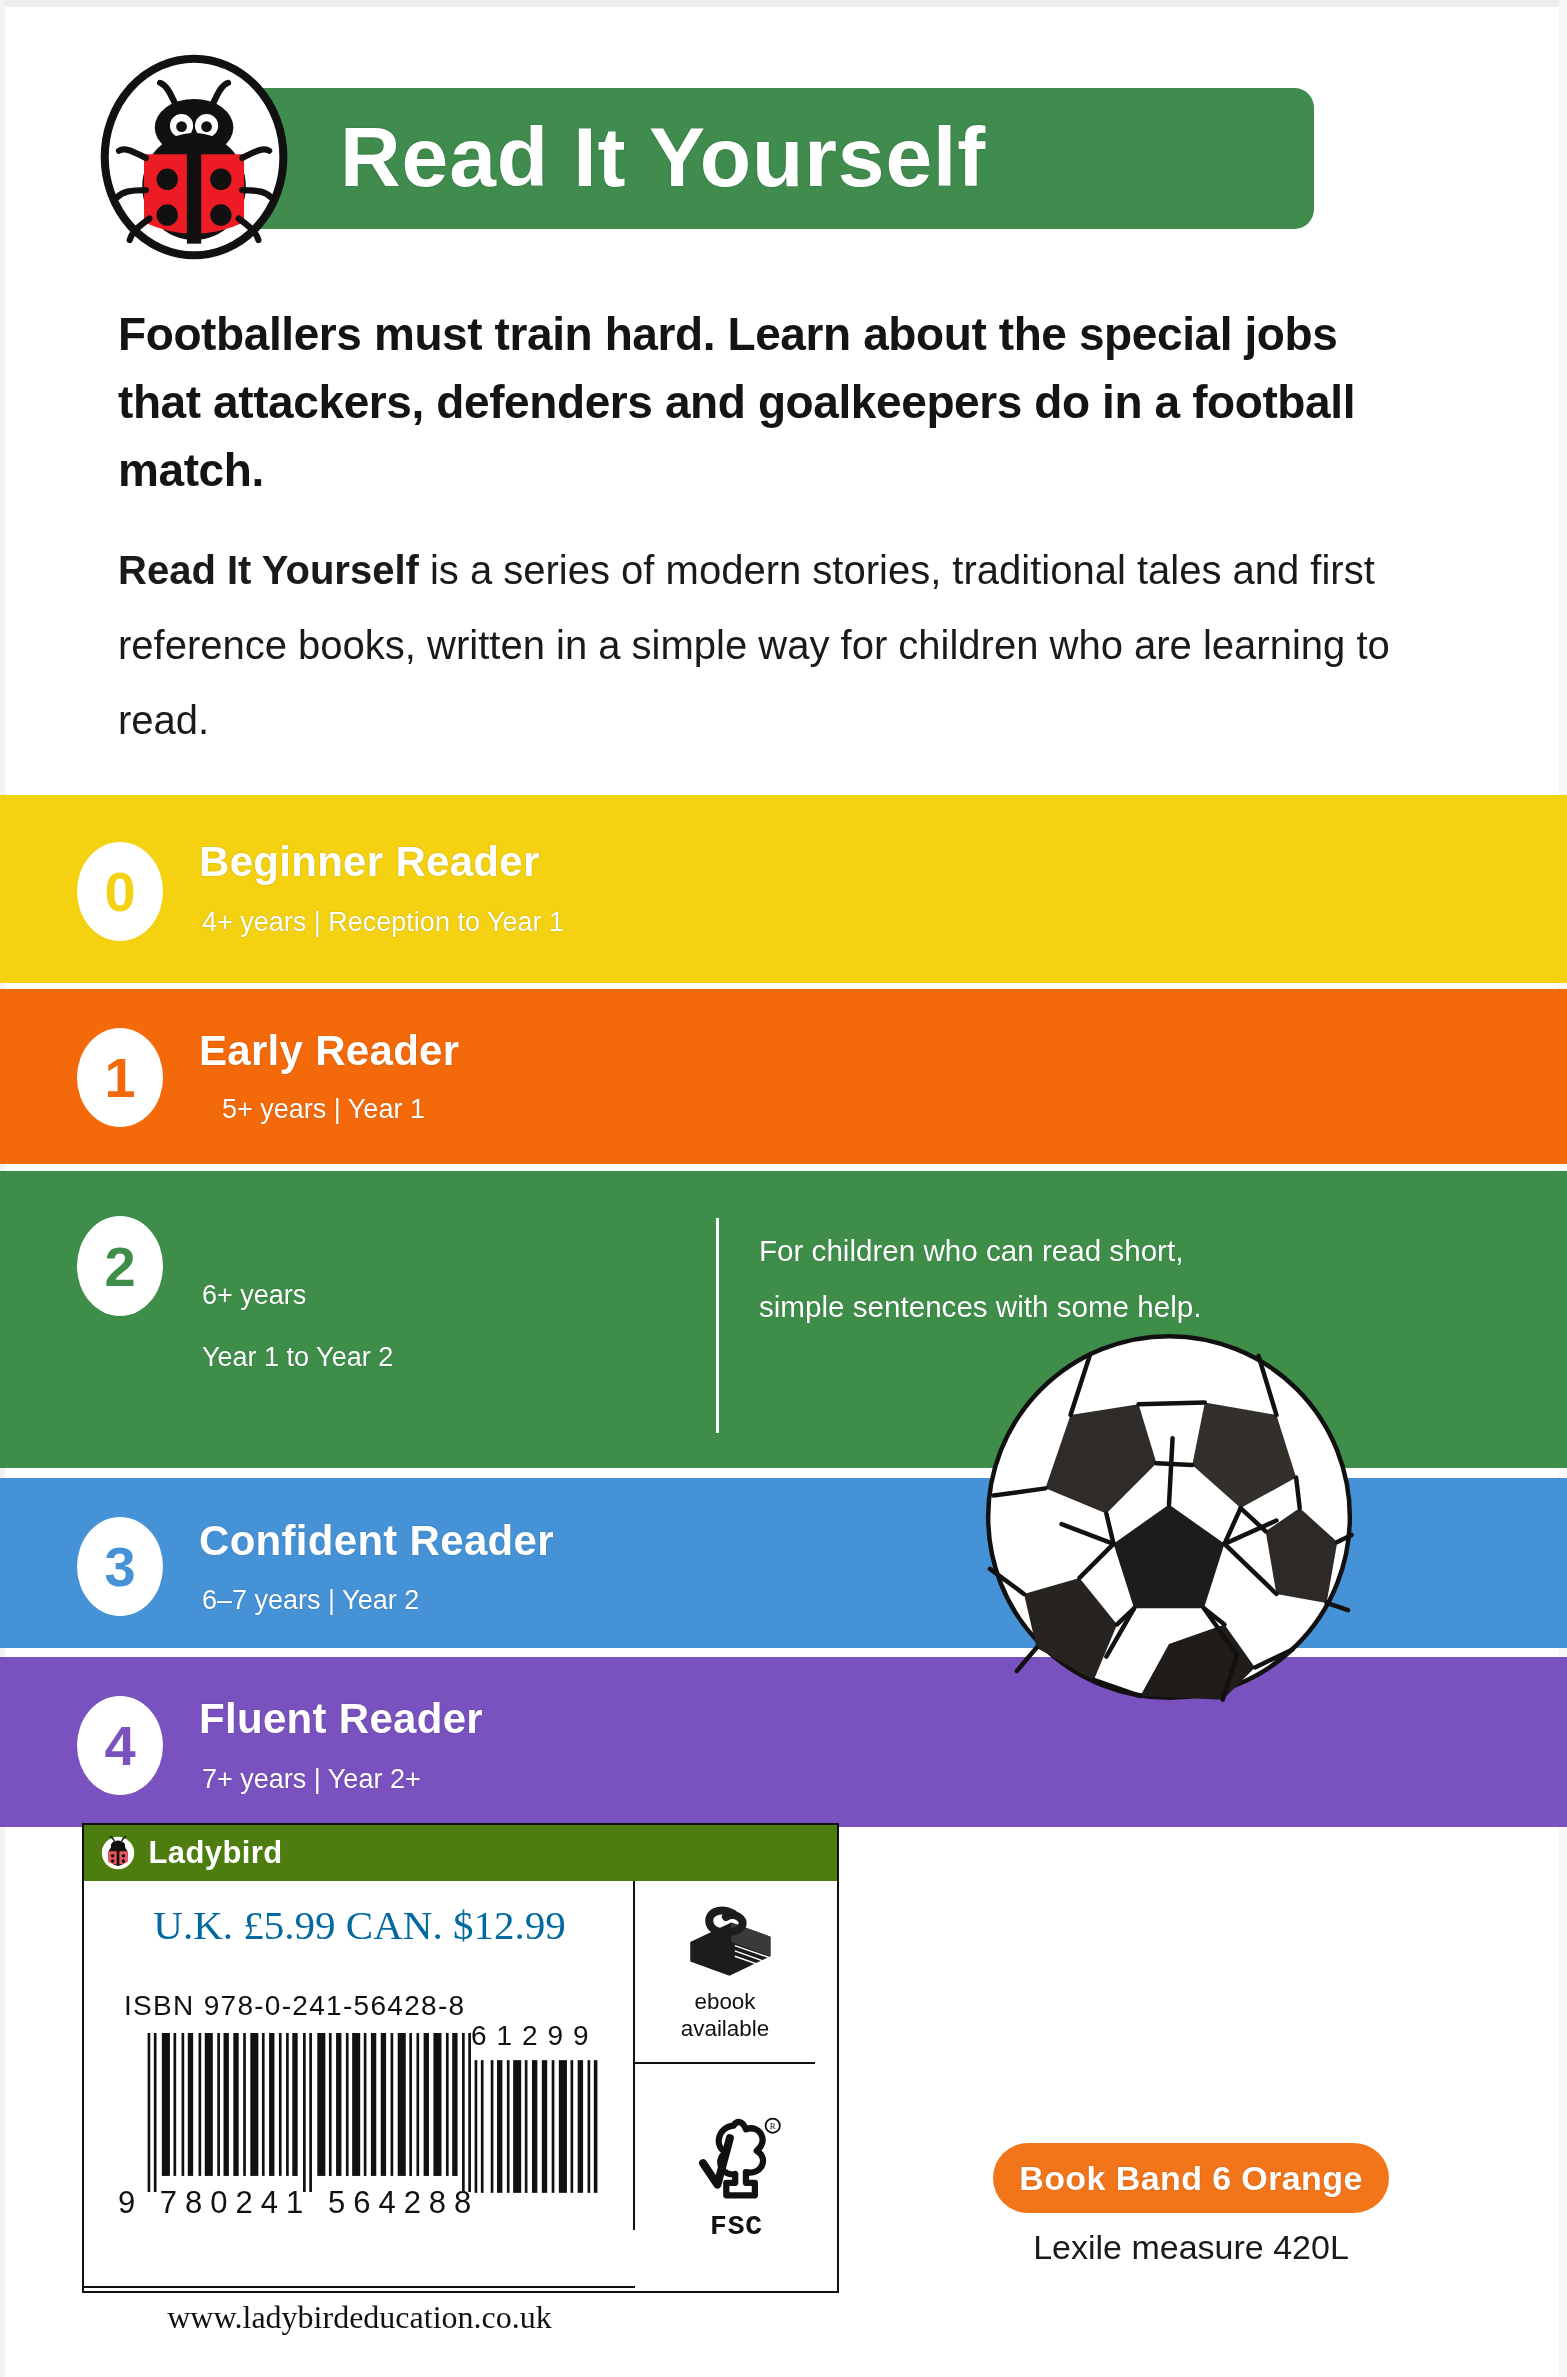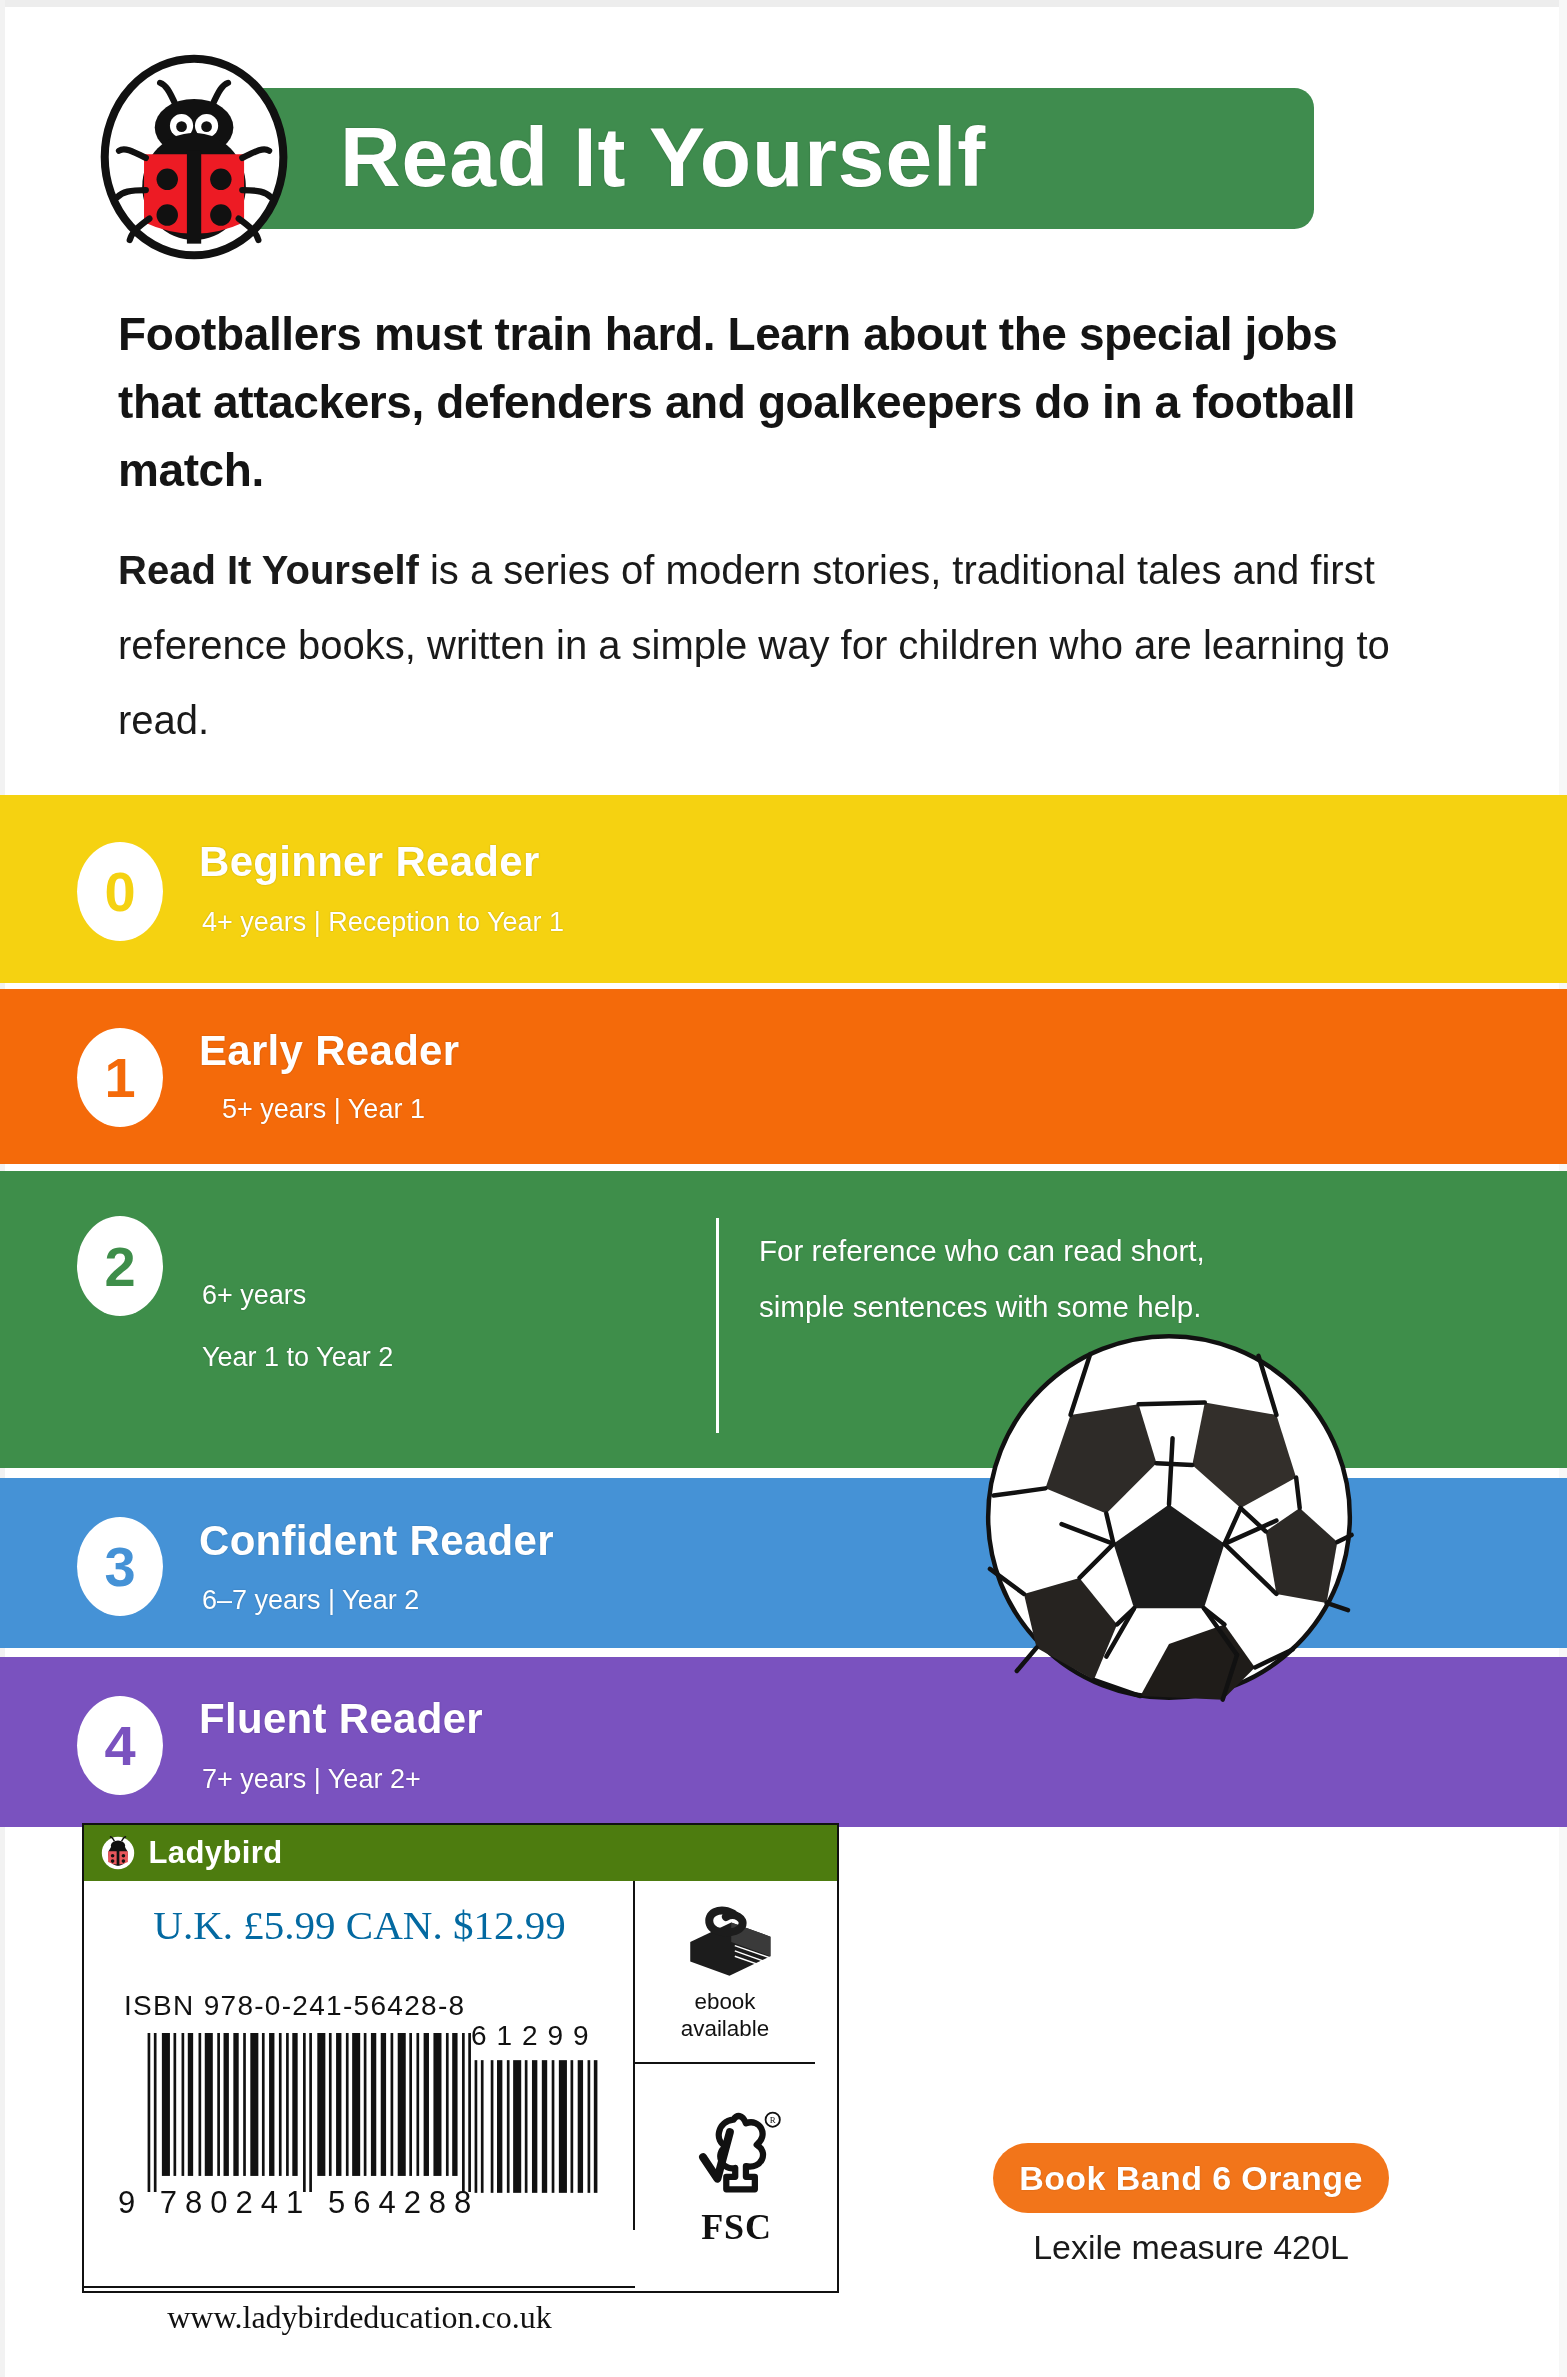--- a/index.html
+++ b/index.html
@@ -314,22 +314,22 @@
     left: 551px; top: 238px;
     width: 203px;
     height: 227px;
     box-sizing: border-box;
     display: flex;
     flex-direction: column;
     align-items: center;
     justify-content: center;
   }
   #fsc-caption {
-    font-family: Liberation Serif, serif;
-    font-size: 36px;
+    font-family: Liberation Mono, monospace;
+    font-size: 28px;
     font-weight: bold;
     color: #111111;
     letter-spacing: 0.9px;
     margin-top: 1.8px;
   }
 
   
   #bookband-pill {
     position: absolute;
     left: 993px;
@@ -419,21 +419,21 @@
     <div class="band-sub">5+ years | Year 1</div>
   </div>
 
   <div class="band" id="band2">
     <div class="band-num">2</div>
     <div class="band-sub">
       <div>6+ years</div>
       <div style="margin-top:23px;">Year 1 to Year 2</div>
     </div>
     <div class="band-divider"></div>
-    <div class="band-desc">For reference who can read short, simple sentences with some help.</div>
+    <div class="band-desc">For children who can read short, simple sentences with some help.</div>
   </div>
 
   <div class="band" id="band3">
     <div class="band-num">3</div>
     <div class="band-title">Confident Reader</div>
     <div class="band-sub">6–7 years | Year 2</div>
   </div>
 
   <div class="band" id="band4">
     <div class="band-num">4</div>

